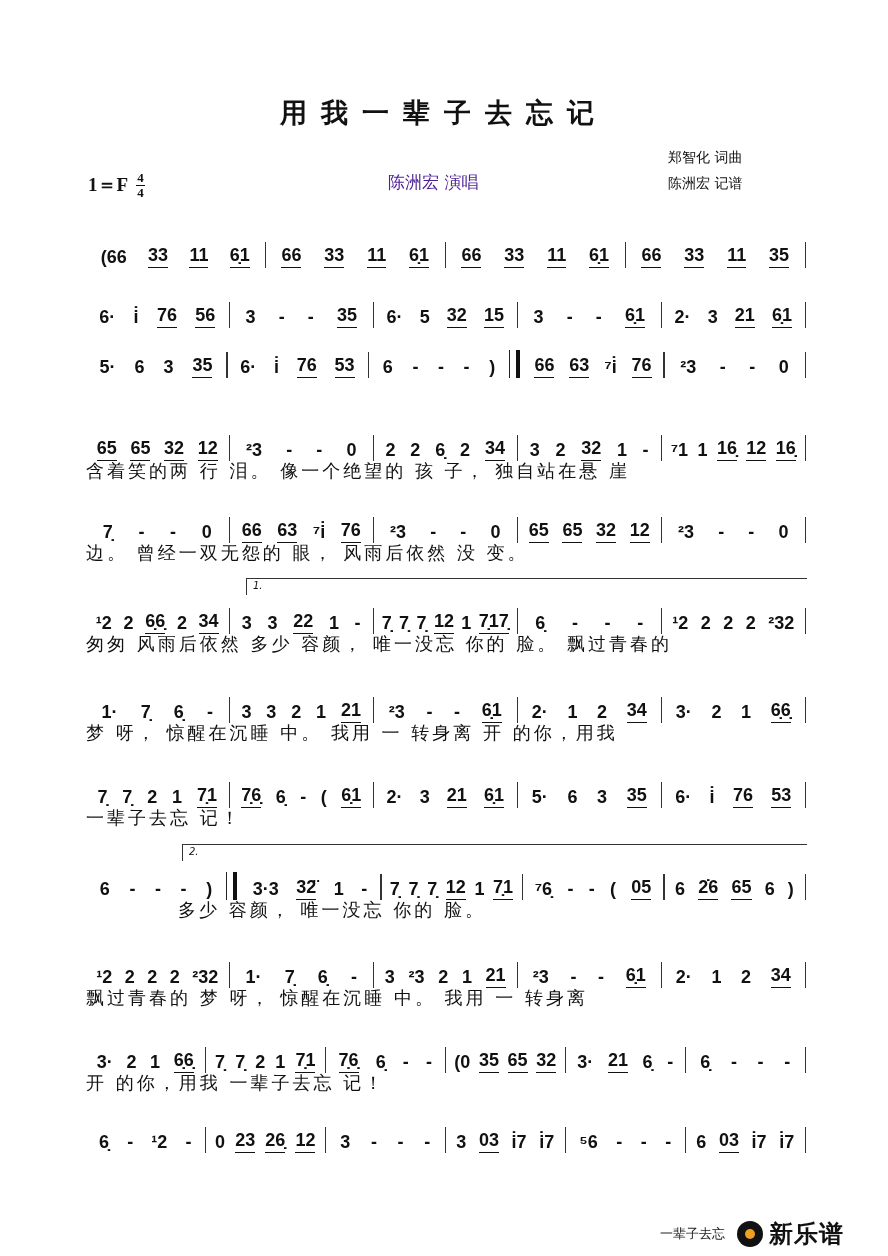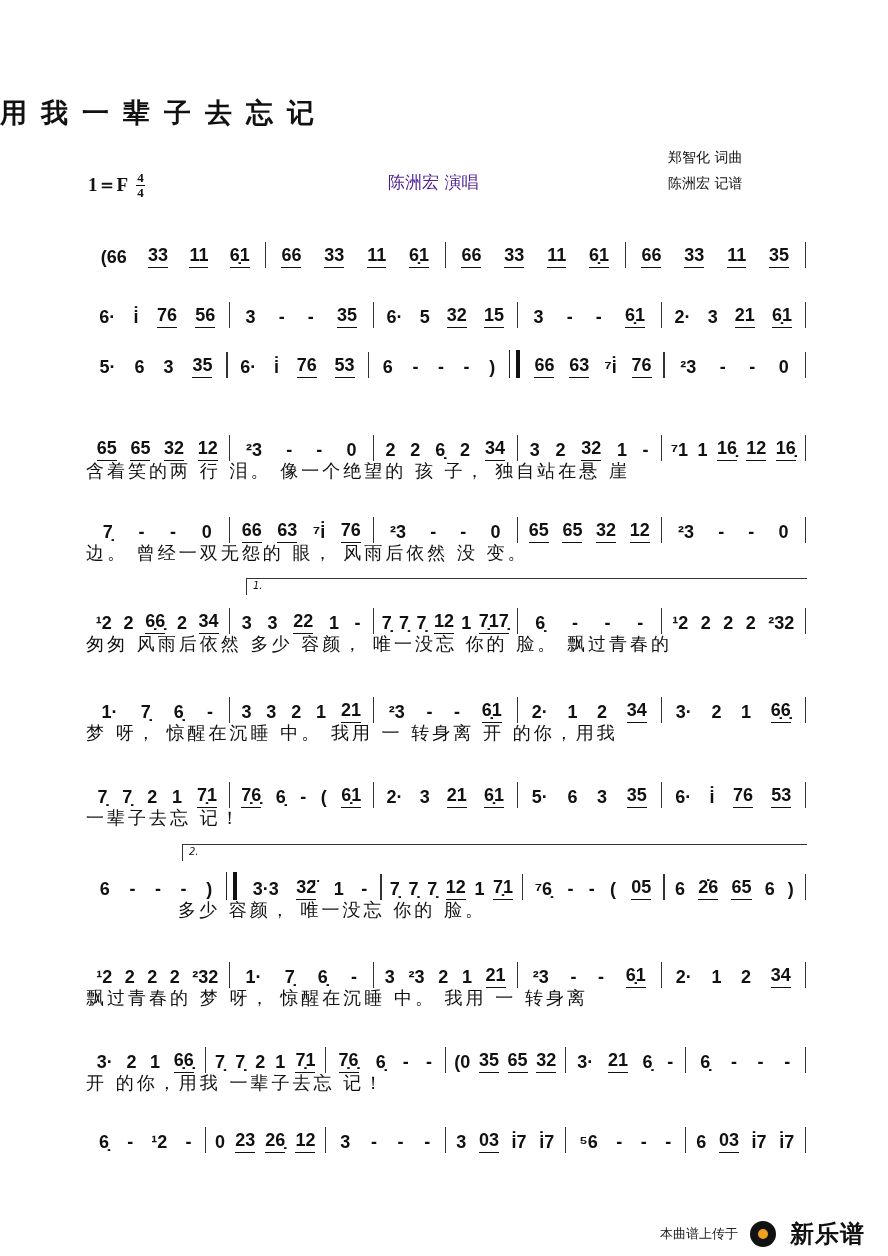--- a/index.html
+++ b/index.html
@@ -1,37 +1,37 @@
 <!DOCTYPE html>
 <html><head>
 <meta charset="utf-8">
 <style>
   html, body { margin: 0; padding: 0; background: #ffffff; }
   body { width: 888px; height: 1256px; position: relative; overflow: hidden; font-family: "DejaVu Sans", "Liberation Sans", sans-serif; color: #111; }
-  .title { position: absolute; top: 95px; left: 0; width: 888px; font-family: "DejaVu Serif", "Liberation Serif", serif; font-size: 27px; font-weight: bold; letter-spacing: 14px; }
+  .title { position: absolute; top: 95px; left: 0; width: 888px; text-align: center; font-family: "DejaVu Serif", "Liberation Serif", serif; font-size: 27px; font-weight: bold; letter-spacing: 14px; }
   .key { position: absolute; top: 172px; left: 88px; font-family: "Liberation Serif", serif; font-weight: bold; font-size: 19px; display: flex; align-items: flex-start; }
   .ts { display: inline-flex; flex-direction: column; align-items: center; margin-left: 8px; font-size: 13px; line-height: 12px; }
   .ts .bar { width: 9px; border-top: 1.5px solid #111; margin: 1px 0; }
   .singer { position: absolute; top: 171px; left: 388px; font-size: 17px; color: #4c1d95; }
   .credits { position: absolute; top: 144px; left: 668px; font-size: 14px; line-height: 26px; color: #111; }
   .line { position: absolute; left: 86px; width: 720px; height: 70px; }
   .notes { position: absolute; top: 0; left: 0; width: 720px; height: 30px; display: flex; align-items: flex-end; font-family: "Liberation Sans", sans-serif; font-weight: bold; font-size: 18px; white-space: pre; margin-top: 8px; }
   .m { display: flex; align-items: flex-end; justify-content: space-around; flex: 1; padding: 0 4px; }
   .bl { width: 1.5px; height: 26px; background: #333; flex: none; }
   .dbl { width: 6px; height: 28px; border-left: 1.5px solid #222; border-right: 4px solid #111; flex: none; margin-right: 3px; }
   .n { position: relative; display: inline-block; }
   .n.u { border-bottom: 1.5px solid #111; padding-bottom: 1px; }
   .lyr { position: absolute; top: 36px; left: 0; font-size: 18px; letter-spacing: 3px; white-space: pre; color: #111; }
   .volta { position: absolute; border-top: 1px solid #333; border-left: 1px solid #333; height: 16px; }
   .volta span { font-size: 10px; font-style: italic; position: absolute; top: 1px; left: 6px; }
   .footer { position: absolute; top: 1218px; left: 660px; display: flex; align-items: center; }
   .footer .txt { font-size: 13px; color: #222; margin-right: 12px; }
   .disc { width: 26px; height: 26px; border-radius: 50%; background: #111; position: relative; margin-right: 6px; }
   .disc::after { content: ""; position: absolute; left: 8px; top: 8px; width: 10px; height: 10px; border-radius: 50%; background: #f0a020; }
-  .brand { font-size: 24px; font-weight: bold; color: #111; letter-spacing: 1px; margin-left: 8px; }
+  .brand { font-size: 24px; font-weight: bold; color: #111; letter-spacing: 1px; }
 </style>
 </head>
 <body>
 
 <div class="title">用我一辈子去忘记</div>
 
 <div class="key">
   <span>1＝F</span>
   <span class="ts">
     <span>4</span>
@@ -94,16 +94,16 @@
     <div class="line" style="top: 1035px;">
       <div class="notes"><span class="m"><span class="n">3·</span><span class="n">2</span><span class="n">1</span><span class="n u">6̣6̣</span></span><span class="bl"></span><span class="m"><span class="n">7̣</span><span class="n">7̣</span><span class="n">2</span><span class="n">1</span><span class="n u">7̣1</span></span><span class="bl"></span><span class="m"><span class="n u">7̣6̣</span><span class="n">6̣</span><span class="n">-</span><span class="n">-</span></span><span class="bl"></span><span class="m"><span class="n">(0</span><span class="n u">35</span><span class="n u">65</span><span class="n u">32</span></span><span class="bl"></span><span class="m"><span class="n">3·</span><span class="n u">21</span><span class="n">6̣</span><span class="n">-</span></span><span class="bl"></span><span class="m"><span class="n">6̣</span><span class="n">-</span><span class="n">-</span><span class="n">-</span></span><span class="bl"></span></div>
       <div class="lyr">开 的你，用我 一辈子去忘 记！</div>
     </div>
     <div class="line" style="top: 1115px;">
       <div class="notes"><span class="m"><span class="n">6̣</span><span class="n">-</span><span class="n">¹2</span><span class="n">-</span></span><span class="bl"></span><span class="m"><span class="n">0</span><span class="n u">23</span><span class="n u">26̣</span><span class="n u">12</span></span><span class="bl"></span><span class="m"><span class="n">3</span><span class="n">-</span><span class="n">-</span><span class="n">-</span></span><span class="bl"></span><span class="m"><span class="n">3</span><span class="n u">03</span><span class="n">i̇7</span><span class="n">i̇7</span></span><span class="bl"></span><span class="m"><span class="n">⁵6</span><span class="n">-</span><span class="n">-</span><span class="n">-</span></span><span class="bl"></span><span class="m"><span class="n">6</span><span class="n u">03</span><span class="n">i̇7</span><span class="n">i̇7</span></span><span class="bl"></span></div>
     </div>
   </div>
 
 <div class="footer">
-  <span class="txt">本曲谱上传于</span>
+  <span class="txt">一辈子去忘</span>
   <span class="disc"></span>
   <span class="brand">新乐谱</span>
 </div>
 
 </body></html>

